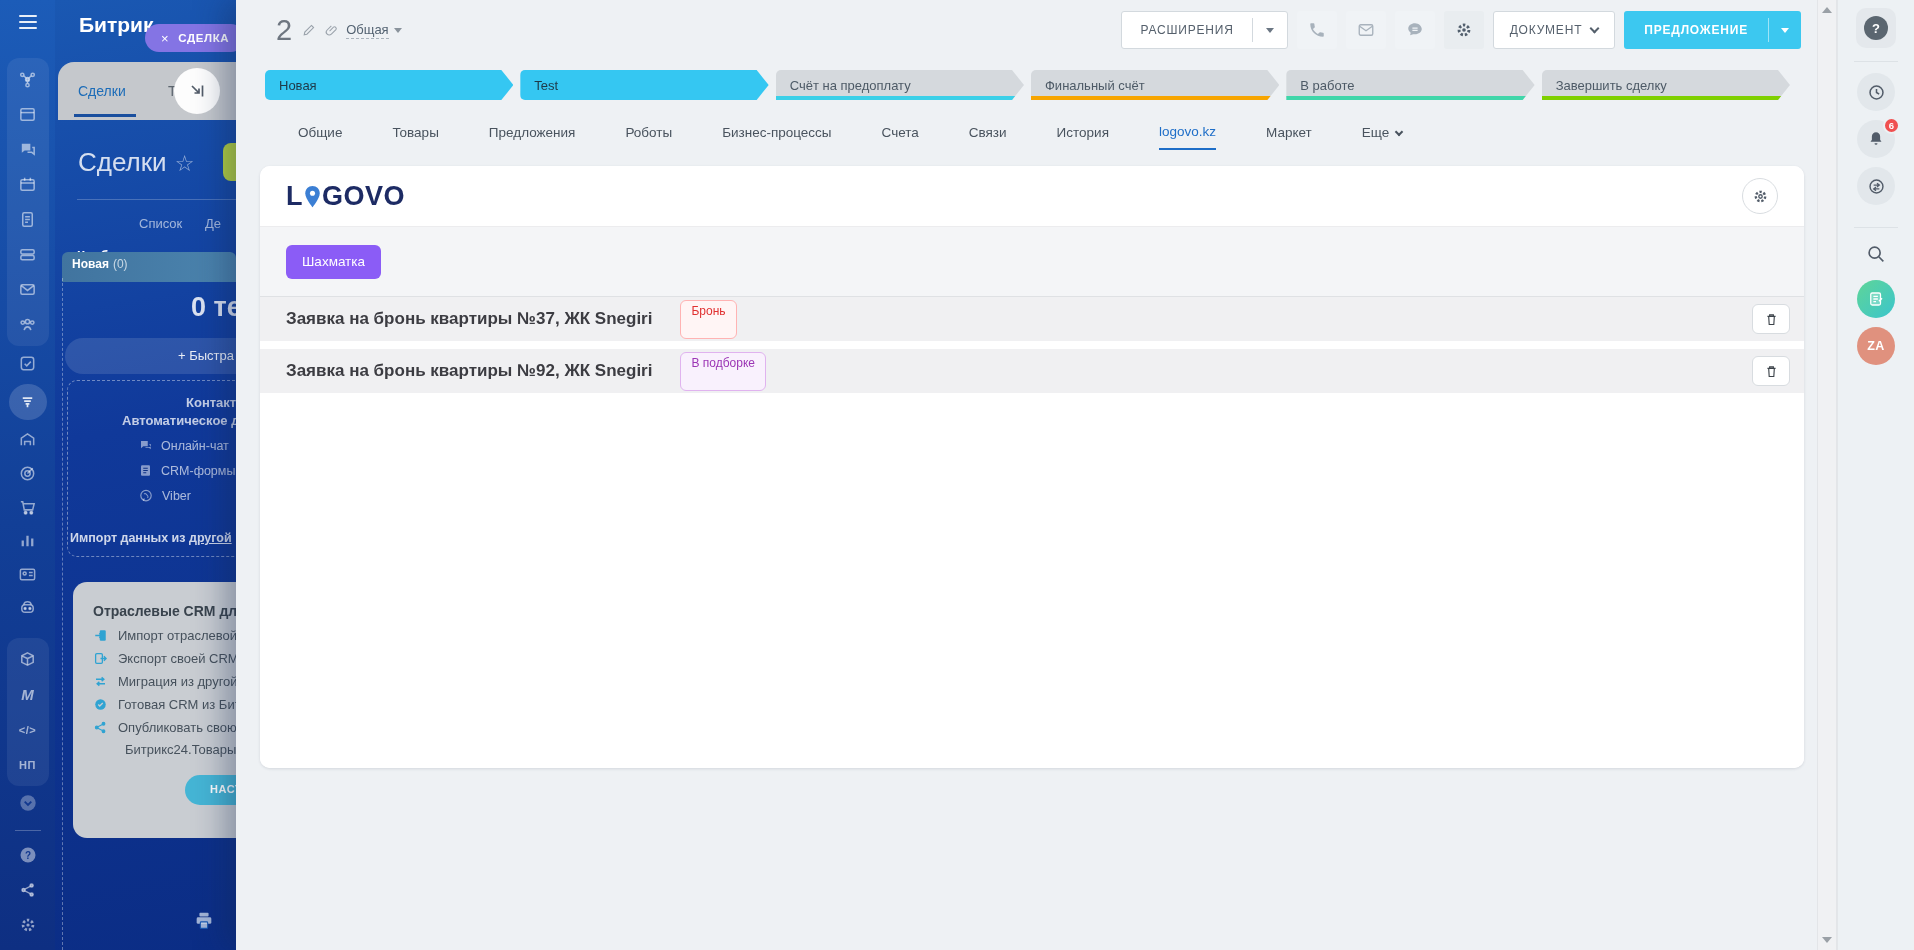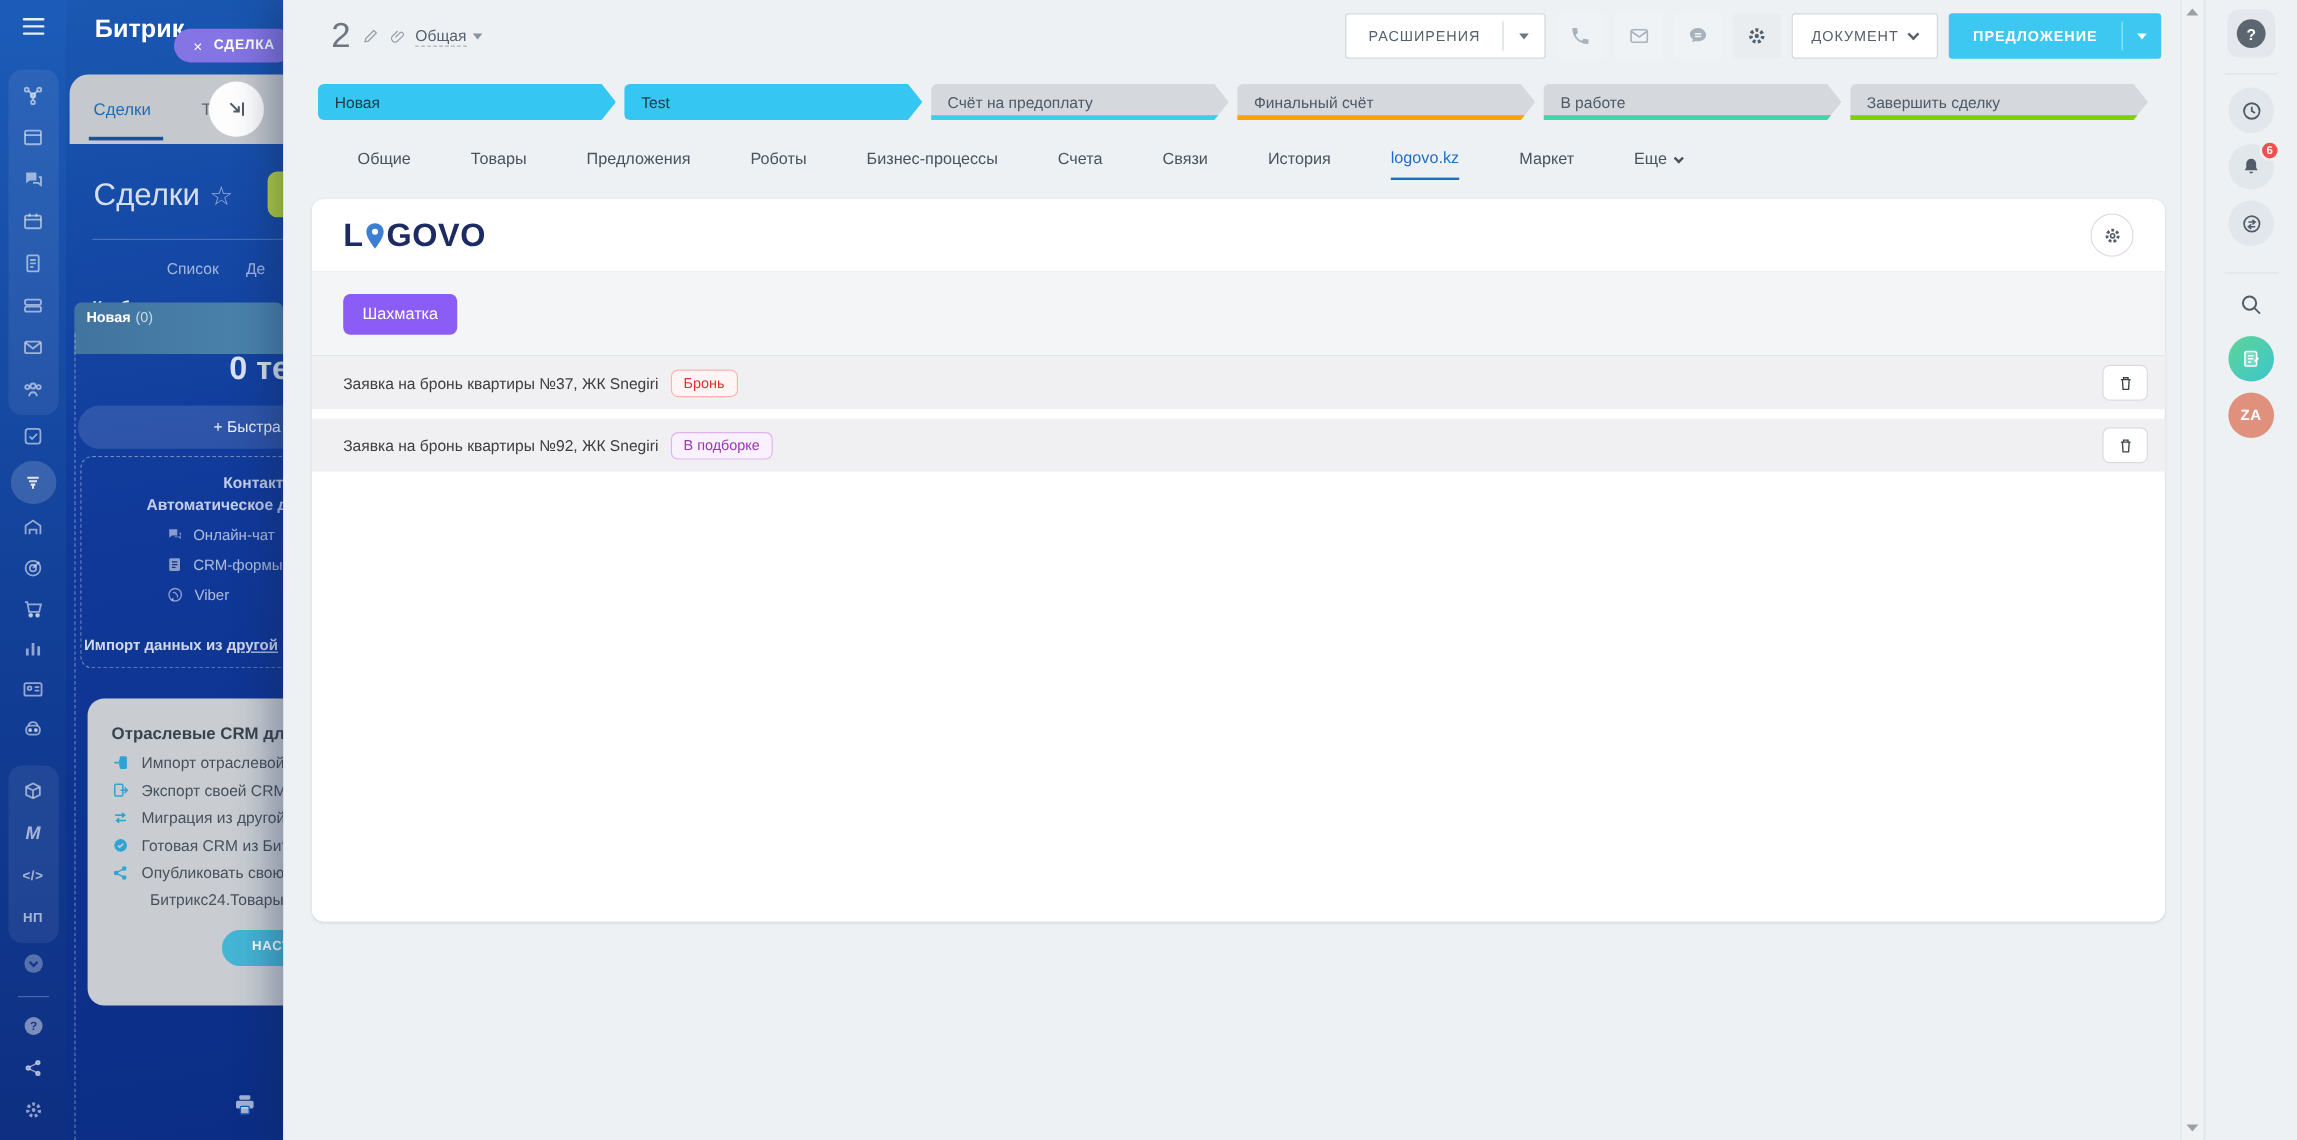--- a/index.html
+++ b/index.html
@@ -35,21 +35,21 @@
   .deal-chip { position:absolute; left:90px; top:24px; height:28px; padding:0 16px; border-radius:14px; background:#8474e4; display:flex; align-items:center; gap:9px; color:#fff; font-size:11.5px; font-weight:bold; letter-spacing:.6px; z-index:5; white-space:nowrap; }
   .deal-chip .x { font-size:13px; font-weight:normal; }
   .bg-title { position:absolute; left:23px; top:147px; font-size:26px; color:rgba(255,255,255,.82); font-weight:300; white-space:nowrap; }
   .bg-title .star { font-size:22px; color:rgba(255,255,255,.55); margin-left:8px; }
   .lime-sliver { position:absolute; left:168px; top:143px; width:16px; height:38px; background:#b6d23f; border-radius:8px 0 0 8px; }
   .bg-hr { position:absolute; left:22px; top:199px; width:159px; height:1px; background:rgba(255,255,255,.22); }
   .vtab { position:absolute; top:216px; font-size:13px; white-space:nowrap; }
   .vtab.kan { left:22px; color:#fff; font-weight:bold; padding-bottom:4px; border-bottom:2px solid rgba(255,255,255,.85);margin-top:32px; }
   .vtab.lst { left:84px; color:rgba(255,255,255,.6); }
   .vtab.det { left:150px; color:rgba(255,255,255,.6); }
-  .kcol-head { position:absolute; left:7px; top:252px; width:174px; height:43px; background:linear-gradient(90deg,#41749f,#4b84ae); border-radius:6px 6px 0 0; padding:5px 10px; font-size:12px; color:#fff; white-space:nowrap; }
+  .kcol-head { position:absolute; left:7px; top:252px; width:174px; height:30px; background:linear-gradient(90deg,#41749f,#4b84ae); border-radius:6px 6px 0 0; padding:5px 10px; font-size:12px; color:#fff; white-space:nowrap; }
   .kcol-head b { font-weight:bold; }
   .kcol-head .cnt { color:rgba(255,255,255,.7); margin-left:4px; font-weight:normal; }
   .kcol-body { position:absolute; left:7px; top:278px; width:174px; height:672px; border-left:1px dashed rgba(255,255,255,.35); }
   .kc-total { position:absolute; left:128px; top:14px; font-size:27px; font-weight:700; color:rgba(255,255,255,.85); white-space:nowrap; }
   .kc-quick { position:absolute; left:2px; top:60px; width:330px; height:36px; border-radius:18px; background:rgba(255,255,255,.12); }
   .kc-quick span { position:absolute; left:113px; top:10px; font-size:13px; color:rgba(255,255,255,.9); white-space:nowrap; }
   .kc-widget { position:absolute; left:4px; top:102px; width:322px; height:177px; border:1px dashed rgba(255,255,255,.4); border-radius:10px; color:rgba(255,255,255,.75); }
   .kw-l1 { position:absolute; left:118px; top:14px; font-size:13px; font-weight:bold; white-space:nowrap; }
   .kw-l2 { position:absolute; left:54px; top:32px; font-size:13px; font-weight:bold; white-space:nowrap; }
   .kw-ch { position:absolute; left:70px; display:flex; align-items:center; gap:8px; font-size:12.5px; color:rgba(255,255,255,.65); white-space:nowrap; }
@@ -104,22 +104,22 @@
   .tab.more .chev { border-color:#49535e; width:6px; height:6px; margin-top:-2px; }
 
   .app-card { margin:16px 13px 0 24px; height:602px; background:#fff; border-radius:10px; box-shadow:0 1px 3px rgba(50,60,80,.14); display:flex; flex-direction:column; overflow:hidden; }
   .card-head { height:61px; flex:none; display:flex; align-items:center; padding:0 26px; border-bottom:1px solid #ececee; background:#fff; }
   .logovo { display:flex; align-items:center; font-size:27px; font-weight:800; color:#1d2b64; letter-spacing:.5px; }
   .logovo svg { margin:2px 1px 0; }
   .gear-round { margin-left:auto; width:36px; height:36px; border-radius:50%; border:1px solid #d9dde1; background:#fff; display:flex; align-items:center; justify-content:center; color:#525c69; cursor:pointer; }
   .card-sub { height:70px; flex:none; background:#f4f5f7; border-bottom:1px solid #dfe1e4; display:flex; align-items:center; padding:0 26px; }
   .btn-chess { height:34px; padding:0 16px; border:none; border-radius:6px; background:#8b5cf6; color:#fff; font-size:13.5px; font-family:inherit; cursor:pointer; }
   .req-row { height:44px; flex:none; background:#f0f0f2; display:flex; align-items:center; padding:0 14px 0 26px; margin-bottom:8px; }
-  .req-title { font-size:13px; color:#3c3c42; font-weight:400; white-space:nowrap; }
-  .badge { margin-left:10px; padding:3px 10px 4px; border-radius:6px; font-size:12px; white-space:nowrap; }
+  .req-title { font-size:17px; color:#3c3c42; font-weight:700; white-space:nowrap; }
+  .badge { margin-left:28px; padding:3px 10px 20px; border-radius:6px; font-size:12px; white-space:nowrap; }
   .badge.red { color:#e03131; border:1px solid #ffb3b3; background:#fff5f5; }
   .badge.purple { color:#9c36b5; border:1px solid #e0b3ef; background:#f9f1fd; }
   .req-spacer { flex:1; }
   .btn-trash { width:38px; height:30px; background:#fff; border:1px solid #d8dce0; border-radius:6px; display:flex; align-items:center; justify-content:center; color:#3c434a; cursor:pointer; }
   .card-fill { flex:1; background:#fff; }
 
   
   .vscroll { position:absolute; left:1817px; top:0; width:20px; height:100%; background:#f0f1f3; border-left:1px solid #e3e5e8; border-right:1px solid #e3e5e8; z-index:22; }
   .vs-up { position:absolute; top:7px; left:4px; width:0; height:0; border-left:5px solid transparent; border-right:5px solid transparent; border-bottom:6px solid #9aa0a6; cursor:pointer; }
   .vs-down { position:absolute; bottom:7px; left:4px; width:0; height:0; border-left:5px solid transparent; border-right:5px solid transparent; border-top:6px solid #9aa0a6; cursor:pointer; }

